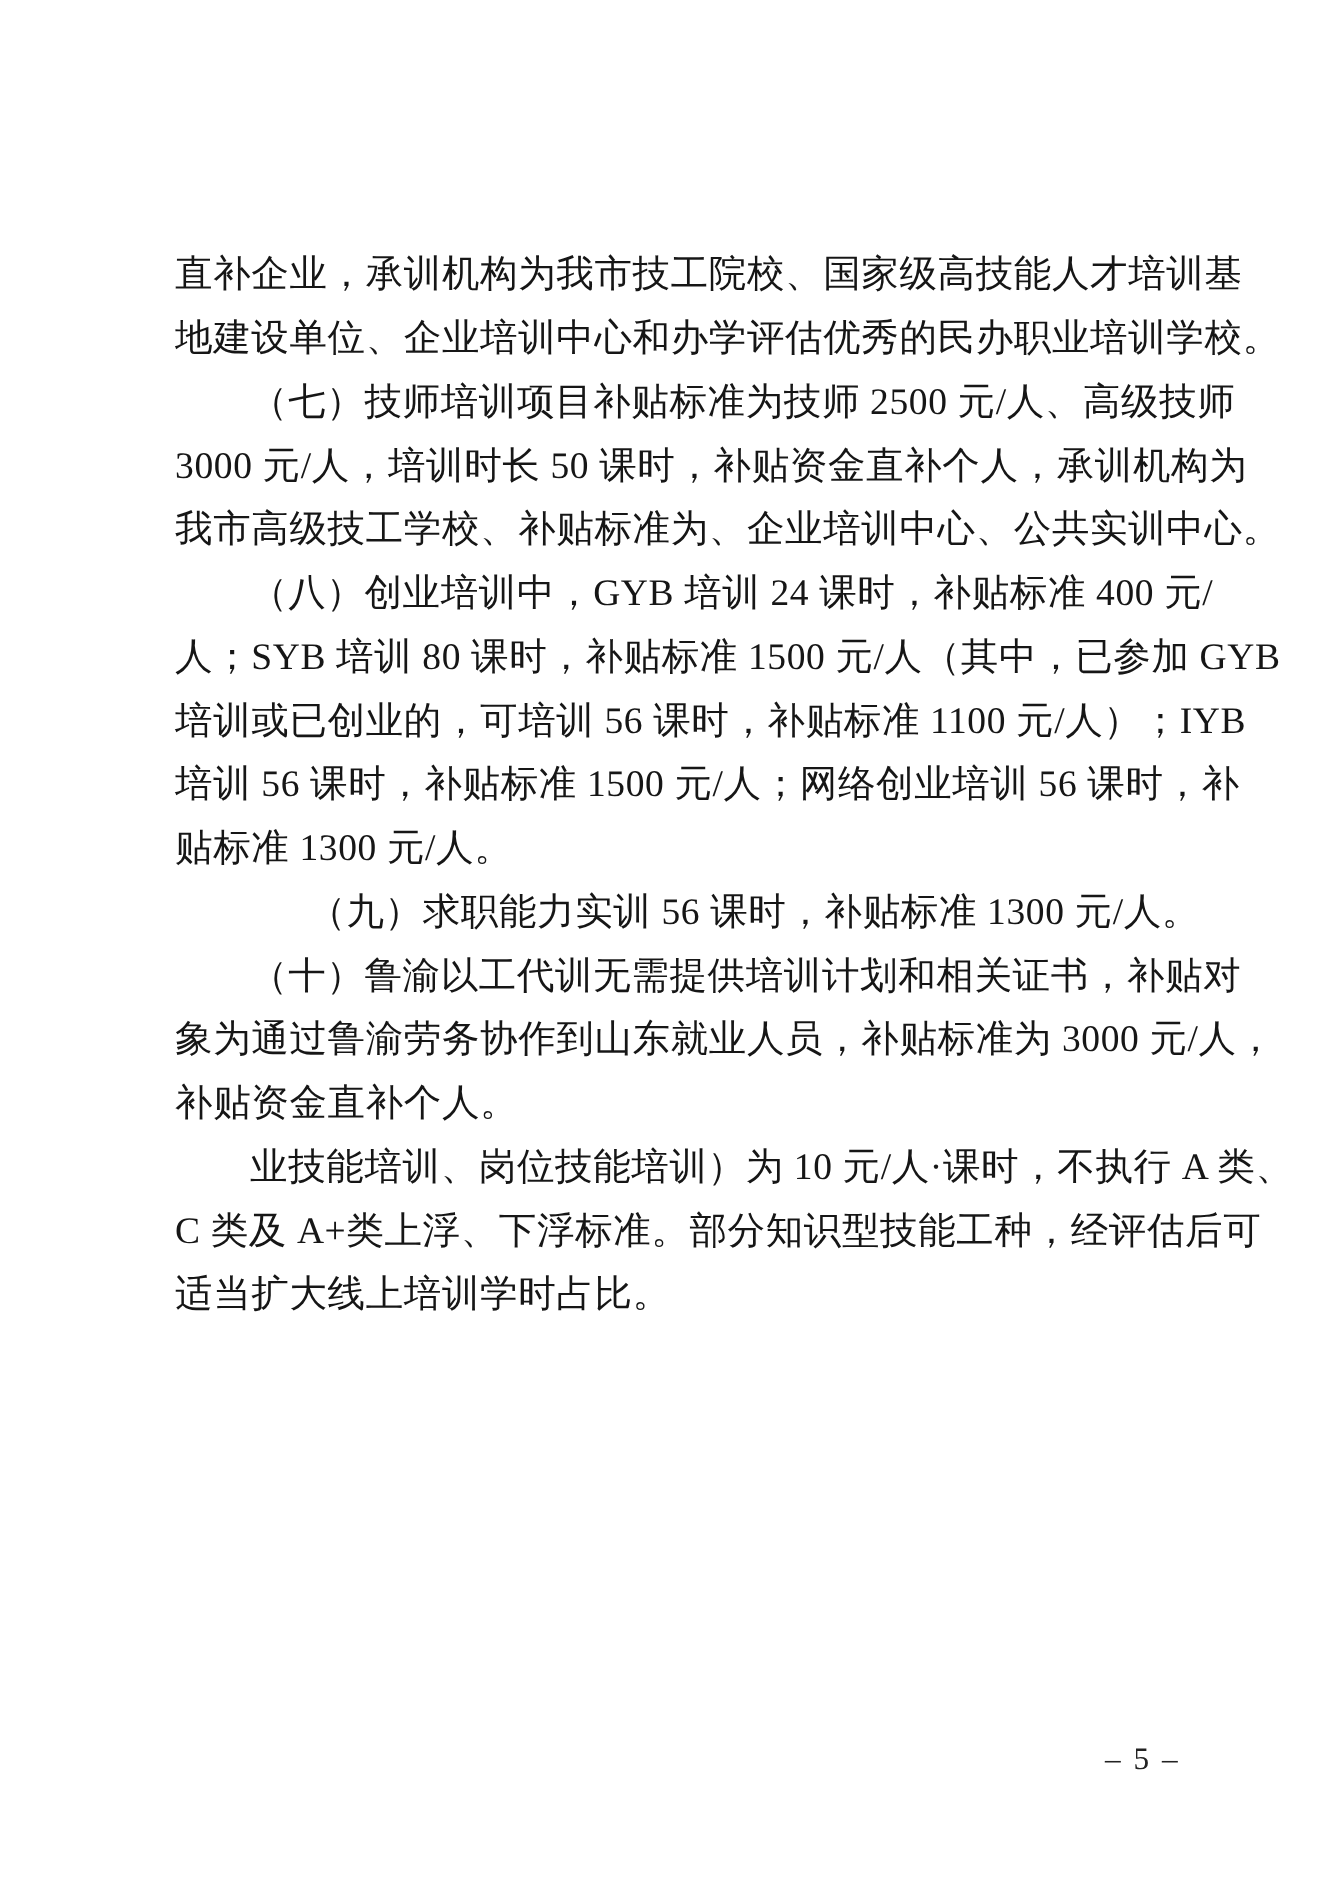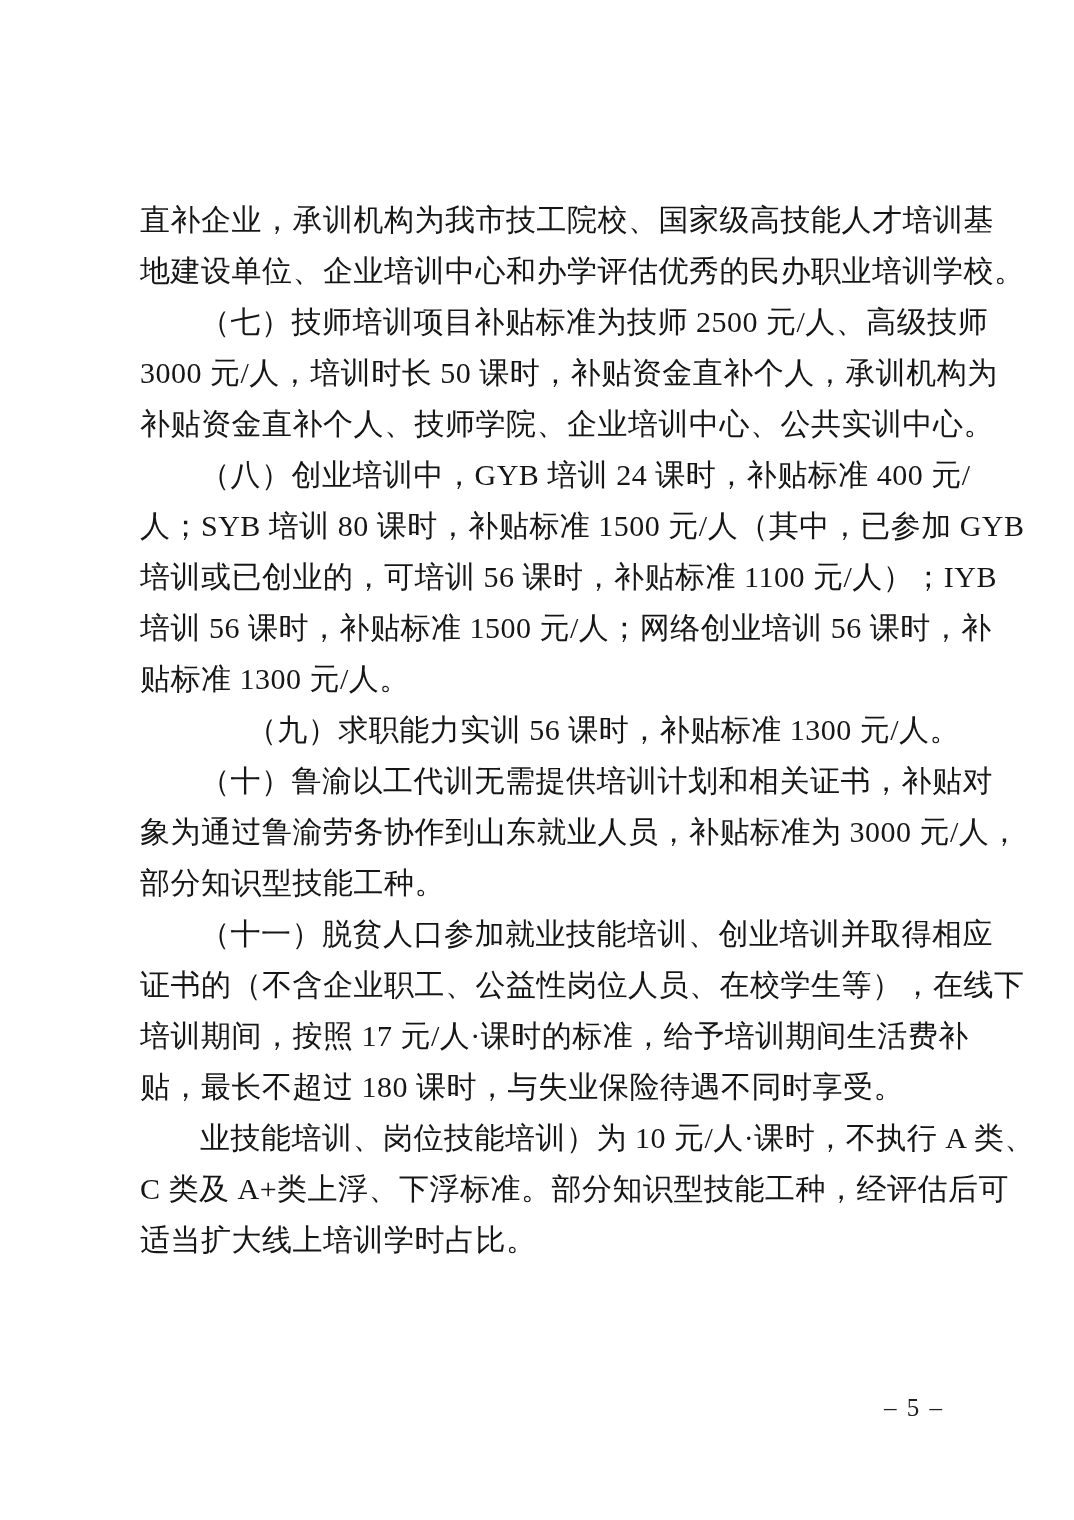--- a/index.html
+++ b/index.html
@@ -52,42 +52,36 @@
 
 <div class="page">
   <div class="doc-body" id="doc-body">
       <div class="para">
         <div class="line">直补企业，承训机构为我市技工院校、国家级高技能人才培训基</div>
         <div class="line">地建设单位、企业培训中心和办学评估优秀的民办职业培训学校。</div>
       </div>
       <div class="para indent">
         <div class="line">（七）技师培训项目补贴标准为技师 2500 元/人、高级技师</div>
         <div class="line">3000 元/人，培训时长 50 课时，补贴资金直补个人，承训机构为</div>
-        <div class="line">补贴资金直补个人、技师学院、企业培训中心、公共实训中心。</div>
+        <div class="line">我市高级技工学校、补贴标准为、企业培训中心、公共实训中心。</div>
       </div>
       <div class="para indent">
         <div class="line">（八）创业培训中，GYB 培训 24 课时，补贴标准 400 元/</div>
         <div class="line">人；SYB 培训 80 课时，补贴标准 1500 元/人（其中，已参加 GYB</div>
         <div class="line">培训或已创业的，可培训 56 课时，补贴标准 1100 元/人）；IYB</div>
         <div class="line">培训 56 课时，补贴标准 1500 元/人；网络创业培训 56 课时，补</div>
         <div class="line">贴标准 1300 元/人。</div>
       </div>
       <div class="para indent">
         <div class="line">（九）求职能力实训 56 课时，补贴标准 1300 元/人。</div>
       </div>
       <div class="para indent">
         <div class="line">（十）鲁渝以工代训无需提供培训计划和相关证书，补贴对</div>
         <div class="line">象为通过鲁渝劳务协作到山东就业人员，补贴标准为 3000 元/人，</div>
-        <div class="line">部分知识型技能工种。</div>
-      </div>
-      <div class="para indent">
-        <div class="line">（十一）脱贫人口参加就业技能培训、创业培训并取得相应</div>
-        <div class="line">证书的（不含企业职工、公益性岗位人员、在校学生等），在线下</div>
-        <div class="line">培训期间，按照 17 元/人·课时的标准，给予培训期间生活费补</div>
-        <div class="line">贴，最长不超过 180 课时，与失业保险待遇不同时享受。</div>
+        <div class="line">补贴资金直补个人。</div>
       </div>
       <div class="para indent">
         <div class="line">业技能培训、岗位技能培训）为 10 元/人·课时，不执行 A 类、</div>
         <div class="line">C 类及 A+类上浮、下浮标准。部分知识型技能工种，经评估后可</div>
         <div class="line">适当扩大线上培训学时占比。</div>
       </div>
     </div>
   <div class="page-footer">– 5 –</div>
 </div>
 

